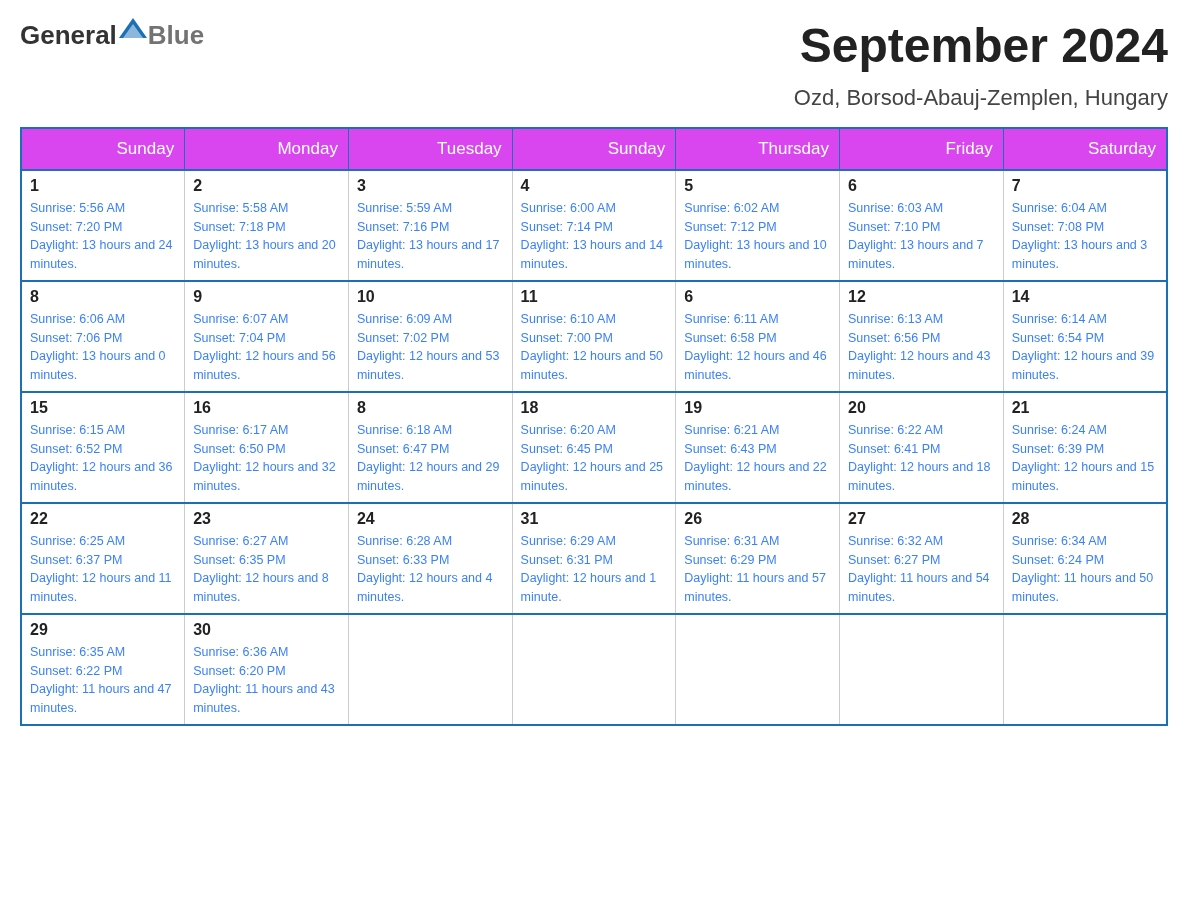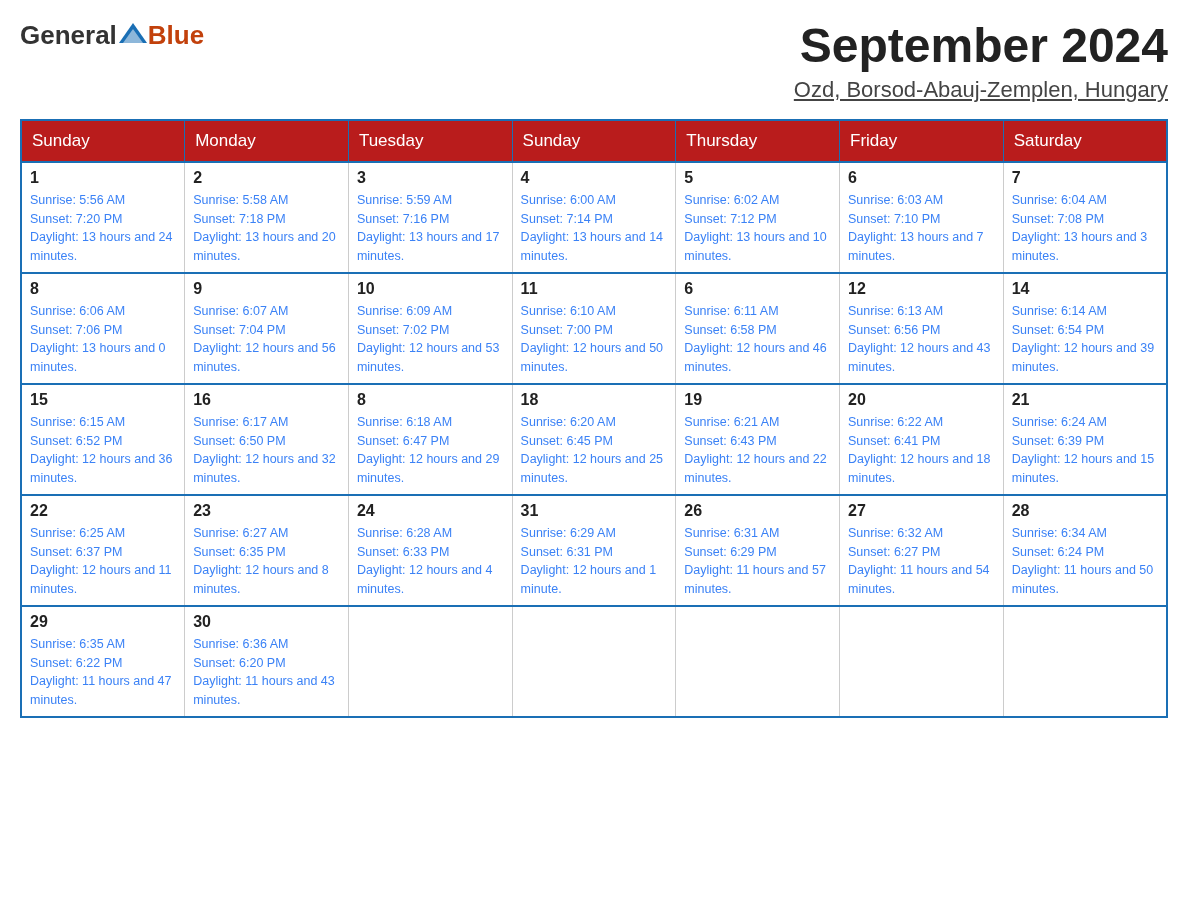--- a/index.html
+++ b/index.html
@@ -16,52 +16,50 @@
       align-items: flex-start;
       margin-bottom: 16px;
     }
     .logo {
       display: flex;
       flex-direction: column;
       align-items: flex-start;
     }
     .logo-text {
       display: flex;
-      align-items: center;
       font-size: 26px;
       font-weight: bold;
       color: #333;
     }
     .title-block {
       text-align: right;
     }
     .month-title {
       font-size: 48px;
       font-weight: bold;
       color: #222;
       line-height: 1.1;
     }
     .location-title {
       font-size: 22px;
       color: #444;
-      margin-top: 4px;
-      text-decoration: underline;
+      margin-top: 12px;
     }
     .calendar {
       width: 100%;
       border-collapse: collapse;
       border: 2px solid #1a6fb5;
     }
     .calendar th {
-      background-color: #b91c1c;
+      background-color: #d946ef;
       color: #fff;
       font-size: 17px;
       font-weight: normal;
       padding: 10px 10px;
-      text-align: left;
+      text-align: right;
       border: 1px solid #1a6fb5;
     }
     .calendar td {
       vertical-align: top;
       padding: 6px 8px;
       border: 1px solid #ccc;
       border-top: 2px solid #1a6fb5;
       font-size: 13px;
       color: #333;
       width: 14.28%;
@@ -89,21 +87,21 @@
 <body>
 
 <div class="header">
   <div class="logo">
     <div class="logo-text">
       <span>General</span>
       <svg width="28" height="24" viewBox="0 0 28 24" style="margin:0 1px 0 2px;margin-top:-2px;">
         <polygon points="14,0 28,20 0,20" fill="#1a6fb5"></polygon>
         <polygon points="14,6 24,20 4,20" fill="#fff" opacity="0.5"></polygon>
       </svg>
-      <span style="color:#c2410c;">Blue</span>
+      <span style="color:#737373;">Blue</span>
     </div>
   </div>
   <div class="title-block">
     <div class="month-title">September 2024</div>
     <div class="location-title">Ozd, Borsod-Abauj-Zemplen, Hungary</div>
   </div>
 </div>
 
 <table class="calendar">
   <thead>

